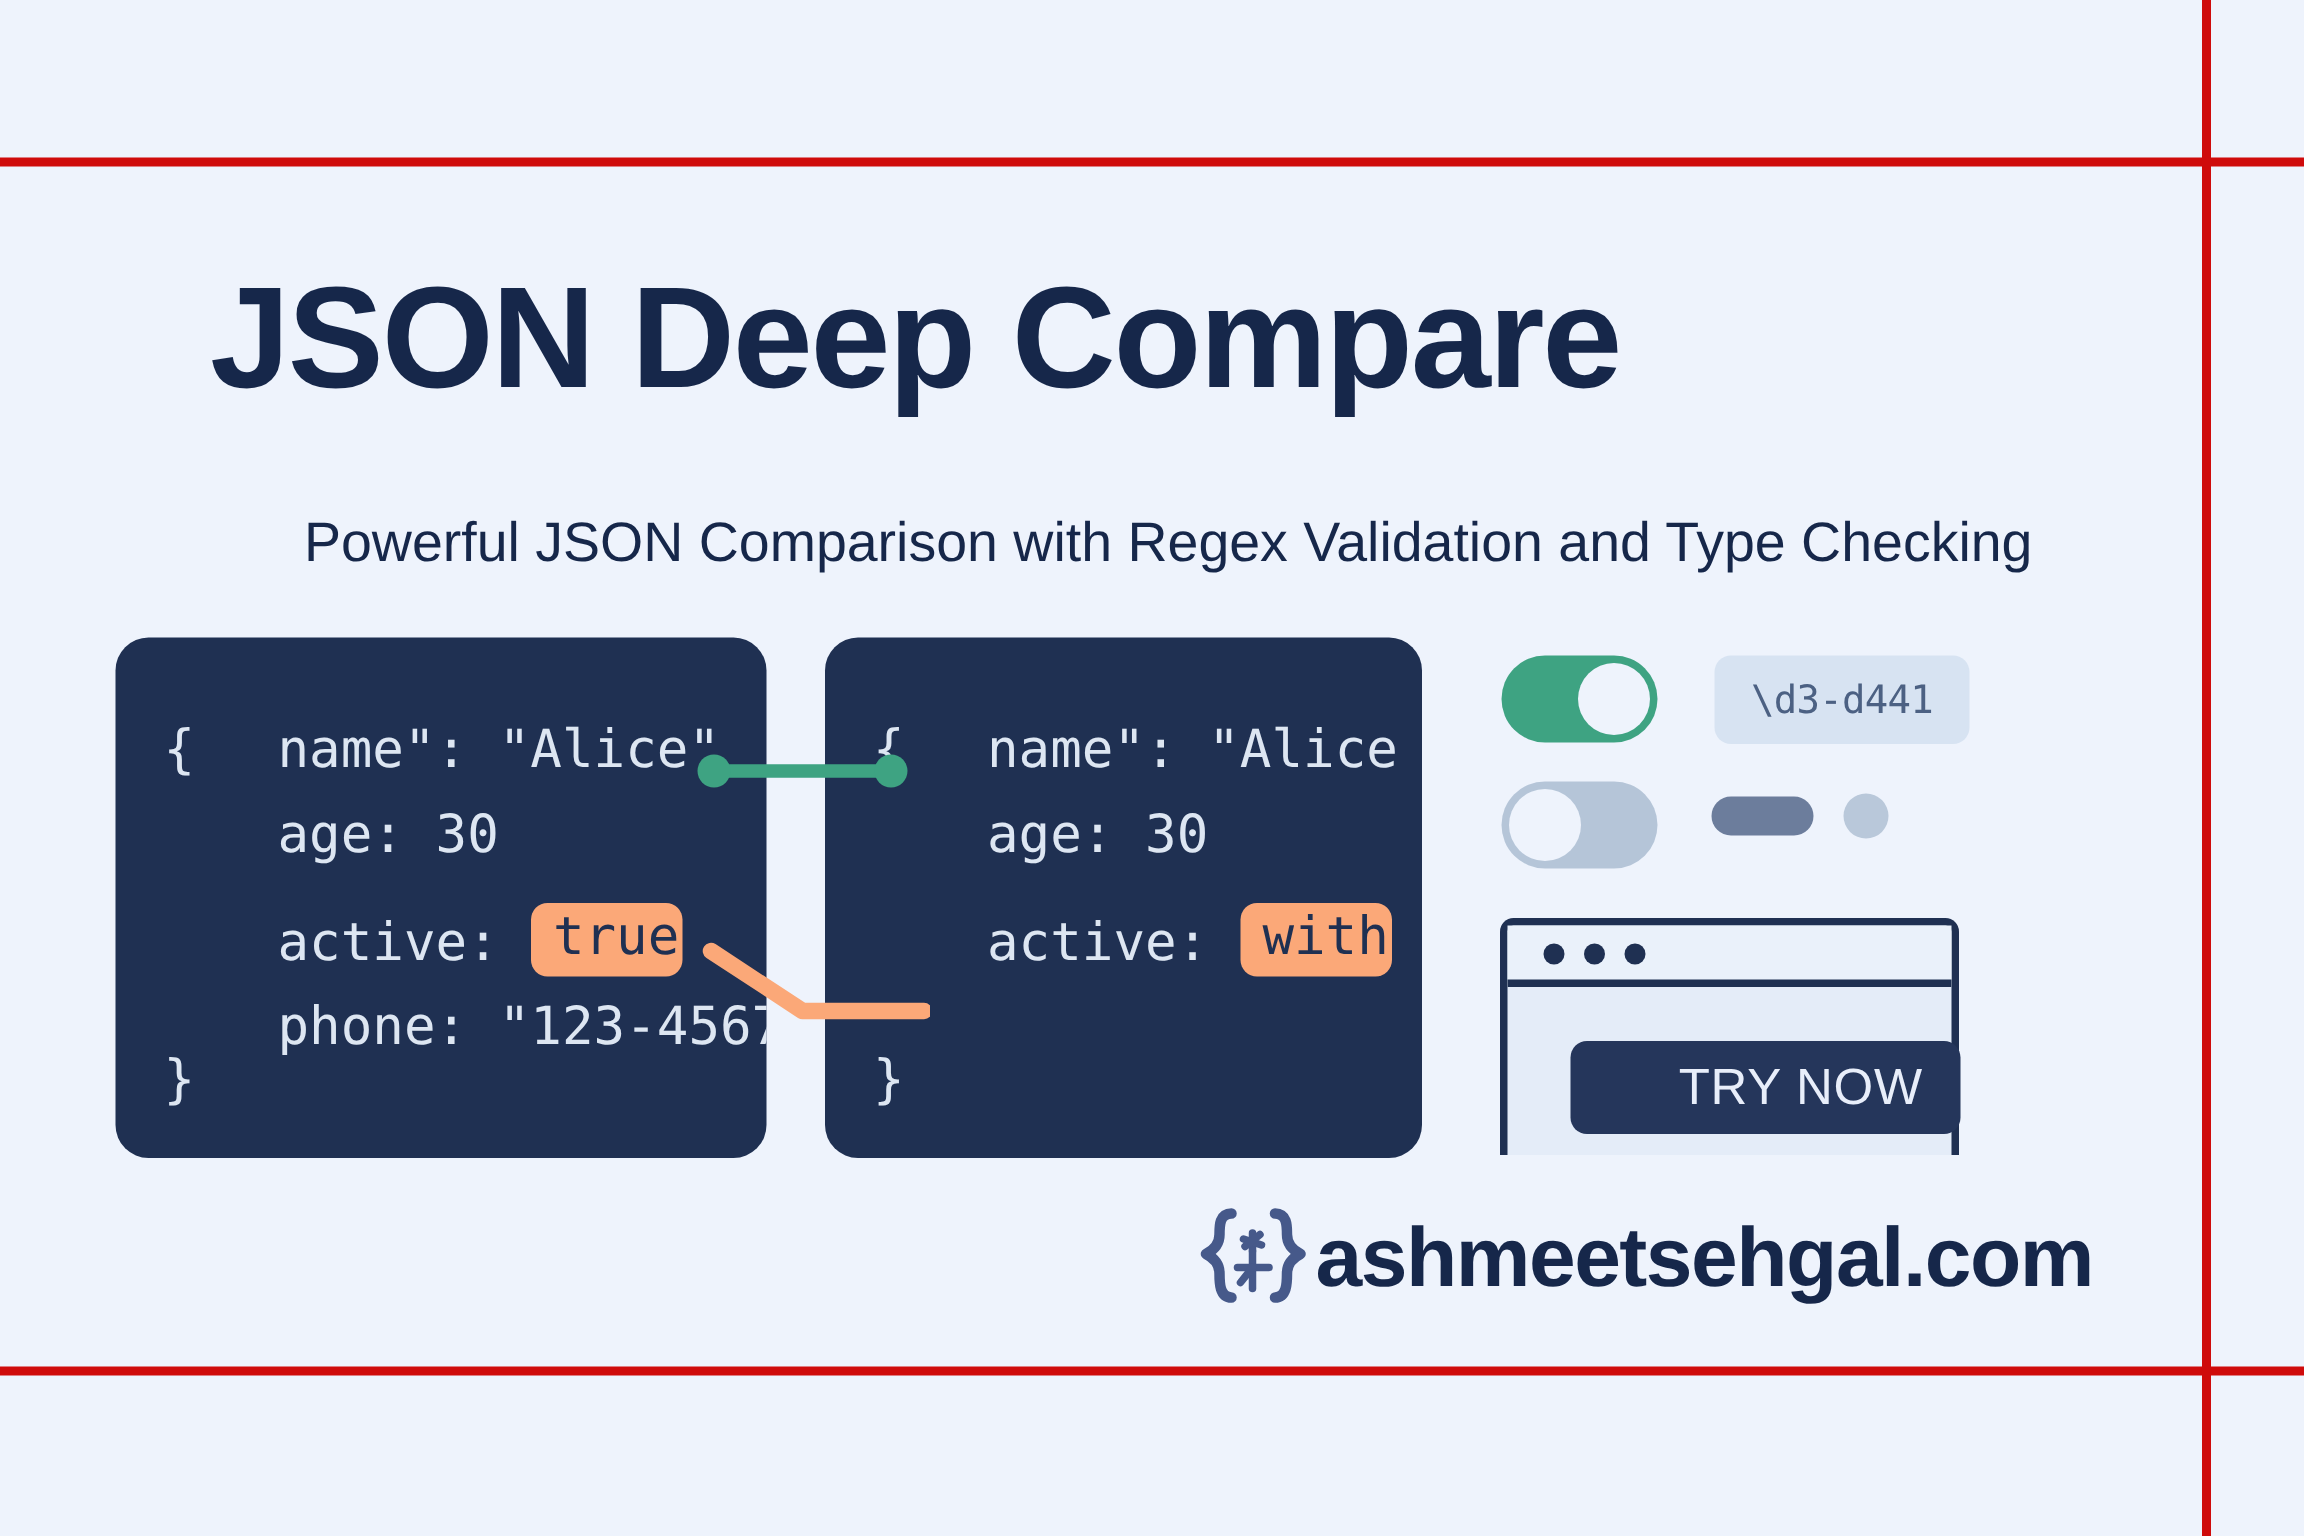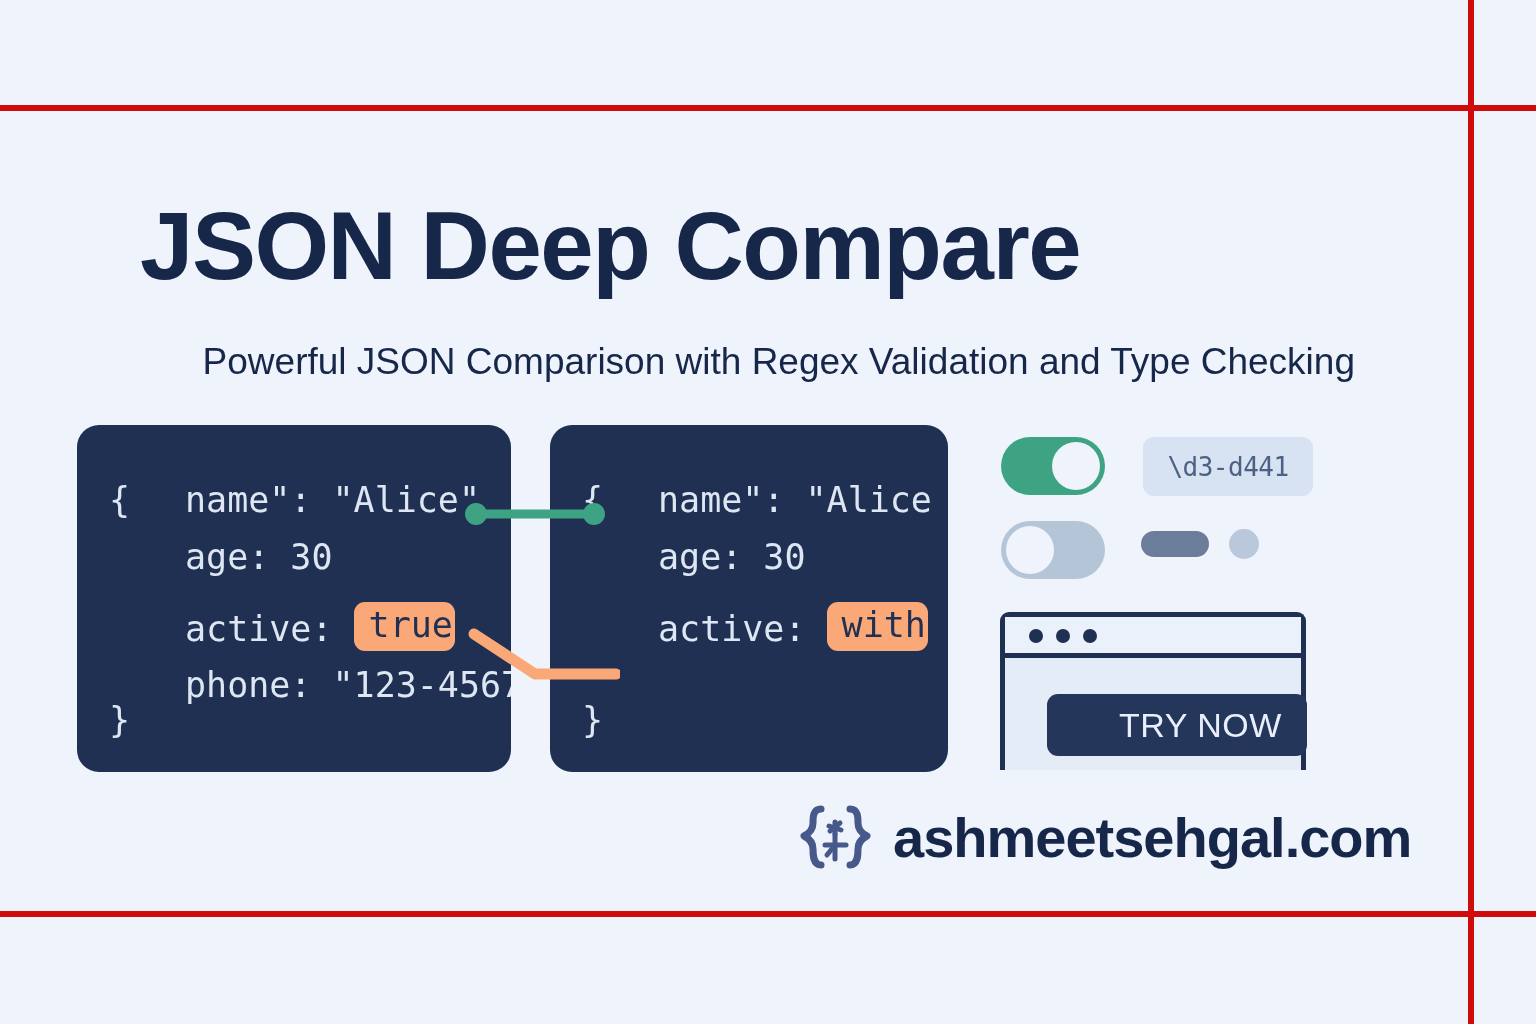--- a/index.html
+++ b/index.html
@@ -37,21 +37,20 @@
     position: absolute;
     left: 140px;
     top: 178px;
     width: 1180px;
     font-size: 96px;
     font-weight: bold;
     color: #16274a;
     letter-spacing: -1.5px;
     line-height: 1.0;
     white-space: nowrap;
-    margin-top: 20px;
   }
   .page-subtitle {
     position: absolute;
     left: 75px;
     top: 325px;
     width: 1280px;
     font-size: 37px;
     font-weight: normal;
     color: #16274a;
     line-height: 1.2;
@@ -222,21 +221,21 @@
     padding-left: 47px;
   }
 
   
   .brand {
     position: absolute;
     left: 797px; top: 798px;
     height: 80px;
     display: flex;
     align-items: center;
-    gap: 20px;
+    gap: 4px;
   }
   .brand-logo {
     width: 76px; height: 70px;
     flex: 0 0 auto;
   }
   .brand-text {
     font-size: 56px;
     font-weight: bold;
     color: #16274a;
     letter-spacing: -1px;

